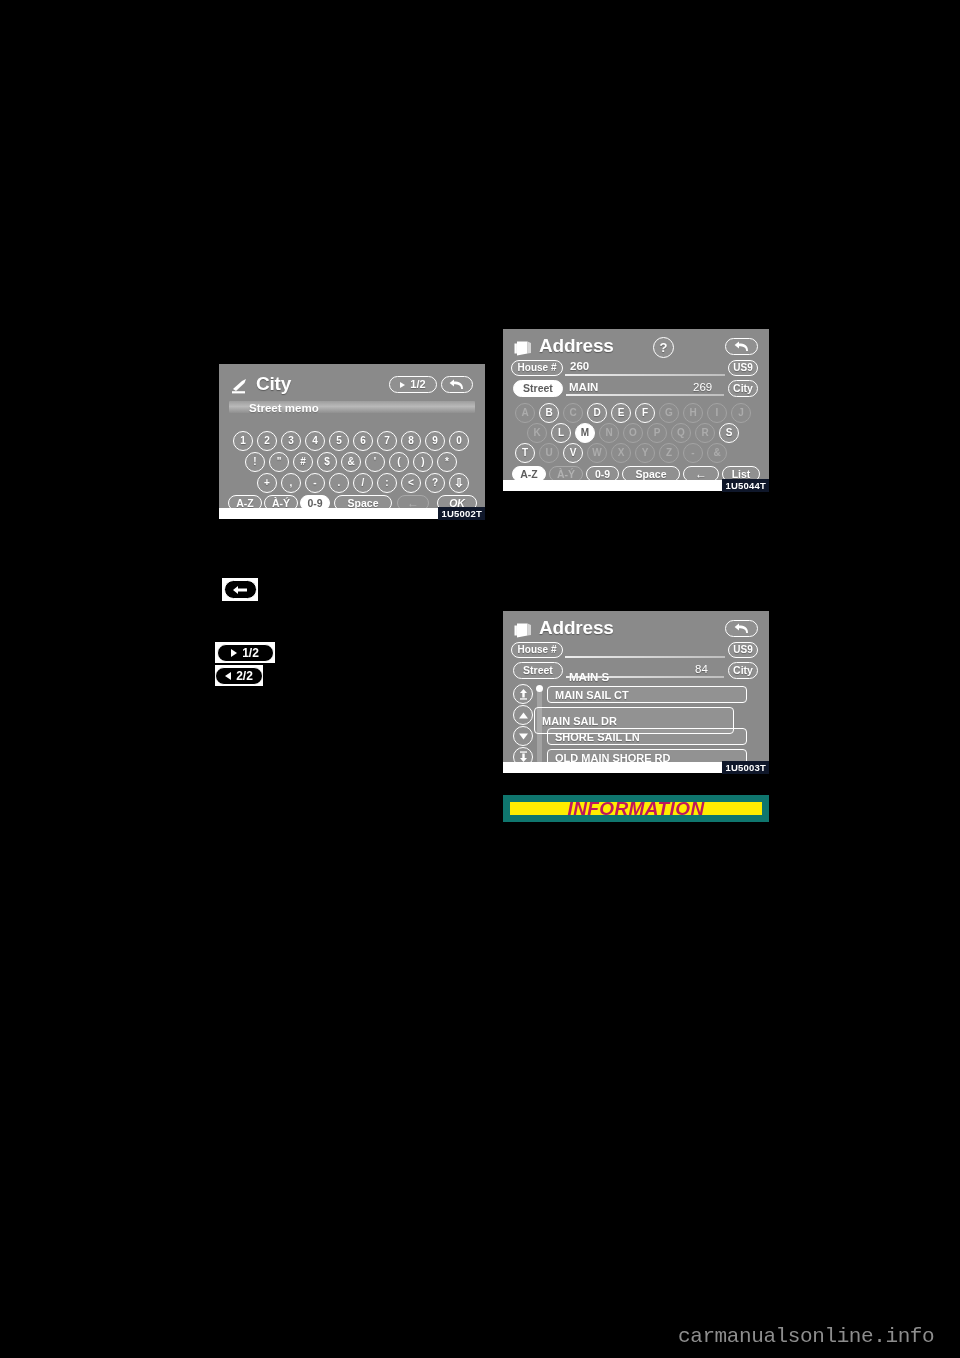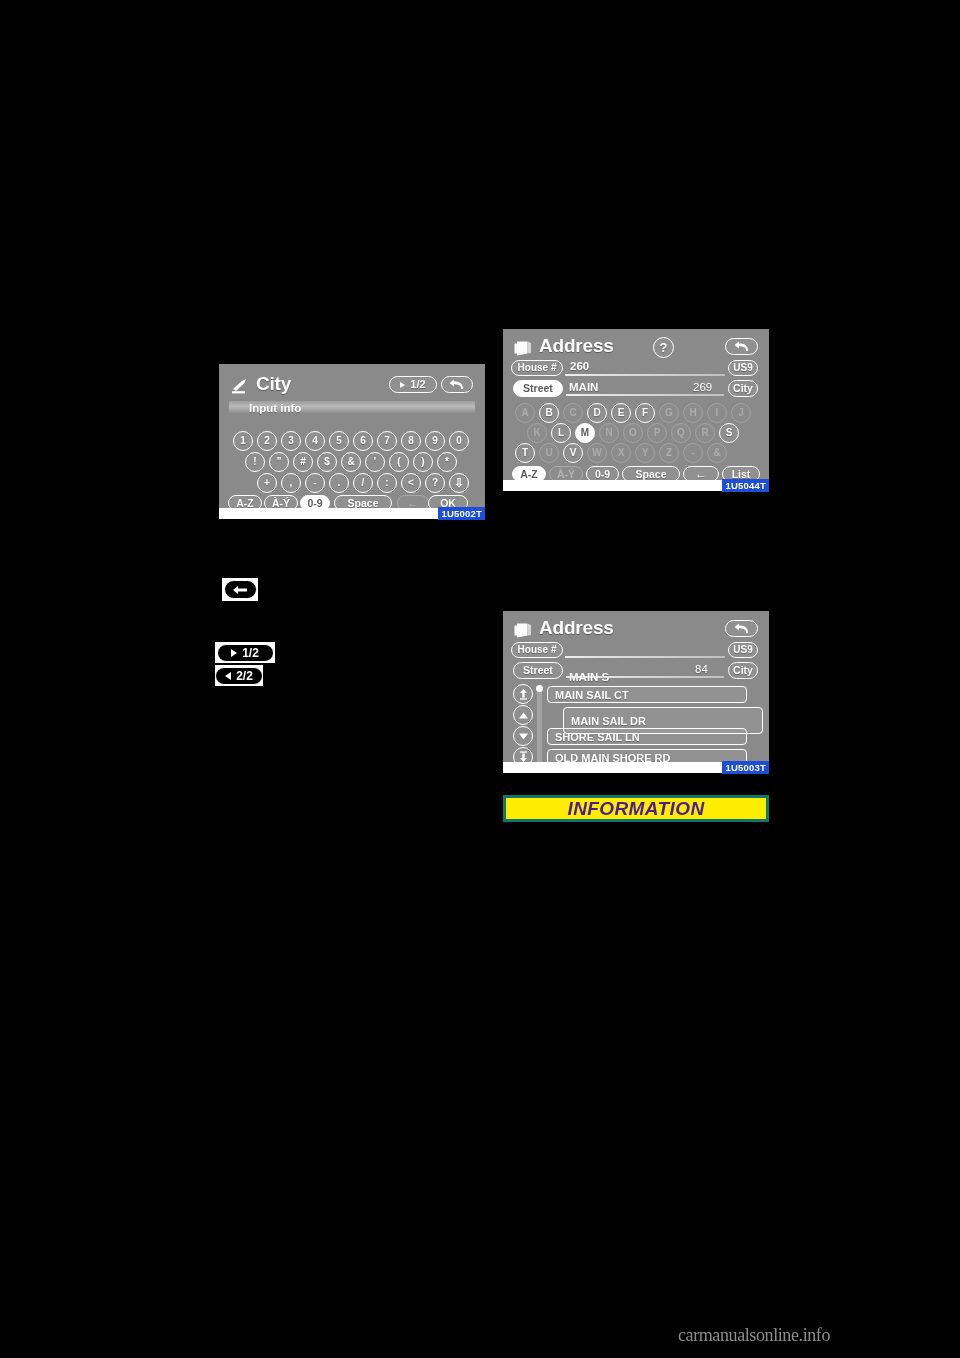--- a/index.html
+++ b/index.html
@@ -40,21 +40,21 @@
     left: 0;
     right: 0;
     bottom: 0;
     height: 11px;
     background: #ffffff;
   }
   .fig-code {
     position: absolute;
     bottom: -1px;
     right: 0;
-    background: #1d4ed8;
+    background: #0f172a;
     color: #ffffff;
     font-size: 9.5px;
     font-weight: bold;
     letter-spacing: 0.2px;
     padding: 1px 3px 1px 4px;
     line-height: 11px;
     font-family: "Liberation Sans", sans-serif;
   }
 
   .screen-title {
@@ -216,38 +216,38 @@
     font-size: 12px;
     font-weight: bold;
     box-sizing: border-box;
     gap: 5px;
   }
 
   
   .info-banner {
     position: absolute;
     background: #ffed00;
-    border: 3px solid #0f766e;
+    border: 7px solid #0f766e;
     display: flex;
     align-items: center;
     justify-content: center;
-    color: #4c1d95;
+    color: #be185d;
     font-size: 19px;
     font-weight: bold;
     font-style: italic;
     letter-spacing: 0.4px;
     box-sizing: border-box;
   }
 
   .watermark {
     position: absolute;
     color: #8d8d8d;
-    font-size: 18px;
+    font-size: 21px;
     letter-spacing: -0.4px;
-    font-family: Liberation Serif, serif;
+    font-family: Liberation Mono, monospace;
   }
 
   svg { display: block; }
 </style>
 </head>
 <body>
 
 <div class="page">
 
   <div class="screen" style="left:219px; top:364px; height:155px; width:266px;">
@@ -268,21 +268,21 @@
 
       <div class="pill" style="left:222px; top:12px; width:32px; height:17px;">
         <span>
           <svg width="16" height="12" viewBox="0 0 16 12">
             <path d="M14 10 C14 4 10 2.6 5 2.6 L5 0.6 L0.6 4 L5 7.4 L5 5.2 C9 5.2 12 6 12.2 10 Z" fill="#ffffff"></path>
           </svg>
         </span>
       </div>
 
       <div class="entry-bar" style="left:10px; top:37px; width:246px; height:12px;"></div>
-      <div class="entry-bar-label" style="left:30px; top:38px;">Input info</div>
+      <div class="entry-bar-label" style="left:30px; top:38px;">Street memo</div>
 
       <div>
         <div class="key" style="left:14px;  top:67px; width:20px; height:20px;">1</div>
         <div class="key" style="left:38px;  top:67px; width:20px; height:20px;">2</div>
         <div class="key" style="left:62px;  top:67px; width:20px; height:20px;">3</div>
         <div class="key" style="left:86px;  top:67px; width:20px; height:20px;">4</div>
         <div class="key" style="left:110px; top:67px; width:20px; height:20px;">5</div>
         <div class="key" style="left:134px; top:67px; width:20px; height:20px;">6</div>
         <div class="key" style="left:158px; top:67px; width:20px; height:20px;">7</div>
         <div class="key" style="left:182px; top:67px; width:20px; height:20px;">8</div>
@@ -313,21 +313,21 @@
         <div class="key" style="left:206px; top:109px; width:20px; height:20px;">?</div>
         <div class="key" style="left:230px; top:109px; width:20px; height:20px; font-size:12px;">⇩</div>
       </div>
 
       <div>
         <div class="pill" style="left:9px;   top:131px; width:34px; height:16px;">A-Z</div>
         <div class="pill" style="left:45px;  top:131px; width:34px; height:16px;">À-Ý</div>
         <div class="pill on" style="left:81px;  top:131px; width:30px; height:16px;">0-9</div>
         <div class="pill" style="left:115px; top:131px; width:58px; height:16px;">Space</div>
         <div class="pill dim" style="left:178px; top:131px; width:32px; height:16px; font-size:12px;">←</div>
-        <div class="pill" style="left:209px; top:131px; width:40px; height:16px;">OK</div>
+        <div class="pill" style="left:218px; top:131px; width:40px; height:16px;font-style:italic;">OK</div>
       </div>
 
       <div class="screen-footer"></div>
       <div class="fig-code">1U5002T</div>
     </div>
   </div>
 
   <div class="screen" style="left:503px; top:329px; height:162px; width:266px;">
     <div class="screen-inner">
 
@@ -462,21 +462,21 @@
         <svg width="11" height="12" viewBox="0 0 11 12">
             <rect x="2" y="0.4" width="7" height="1.3" fill="#ffffff"></rect>
             <path d="M5.5 11 L2 7 L4.3 7 L4.3 2.5 L6.7 2.5 L6.7 7 L9 7 Z" fill="#ffffff"></path>
           </svg>
       </div>
 
       <div class="scrollbar-track" style="left:34px; top:78px; height:74px;"></div>
       <div class="scrollbar-thumb" style="left:33px; top:74px;"></div>
 
       <div class="list-row" style="left:44px; top:75px; width:200px; height:17px;">MAIN SAIL CT</div>
-      <div class="list-row" style="left:60px; top:96px; width:200px; height:27px;text-align:right;">MAIN SAIL DR</div>
+      <div class="list-row" style="left:31px; top:96px; width:200px; height:27px;text-align:right;">MAIN SAIL DR</div>
       <div class="list-row" style="left:44px; top:117px; width:200px; height:17px;">SHORE SAIL LN</div>
       <div class="list-row" style="left:44px; top:138px; width:200px; height:17px;">OLD MAIN SHORE RD</div>
 
       <div class="screen-footer"></div>
       <div class="fig-code">1U5003T</div>
     </div>
   </div>
 
   <div class="callout" style="left:222px; top:578px; width:36px; height:23px;">
     <div class="callout-pill" style="width:33px; height:19px;">

